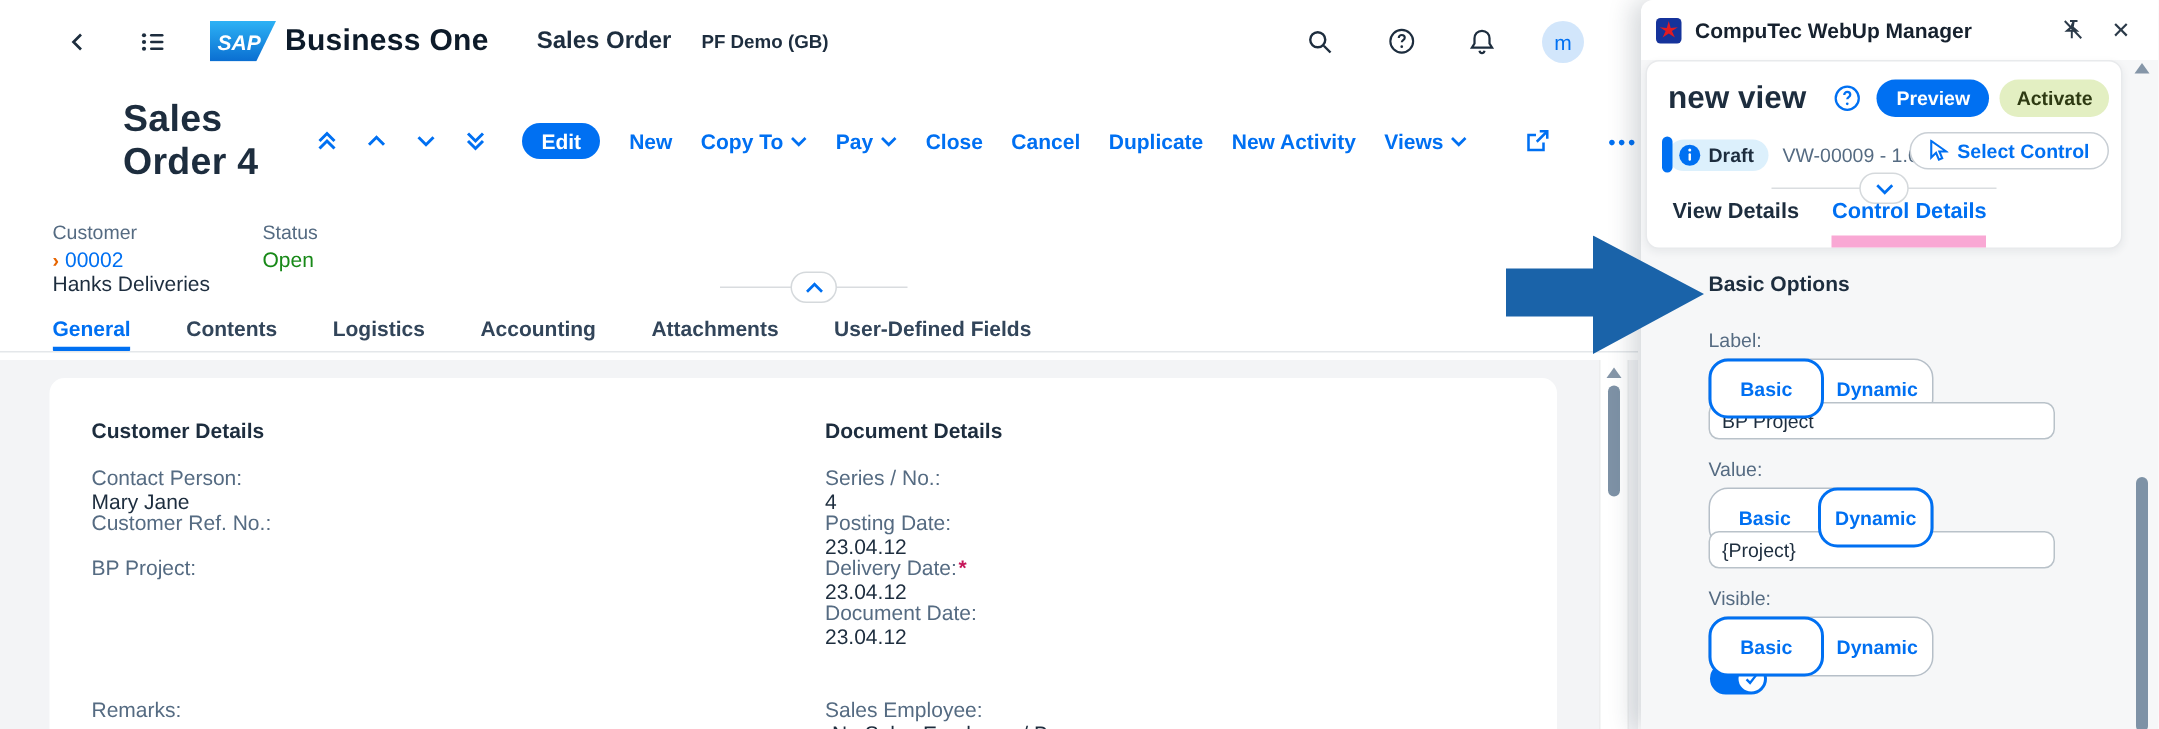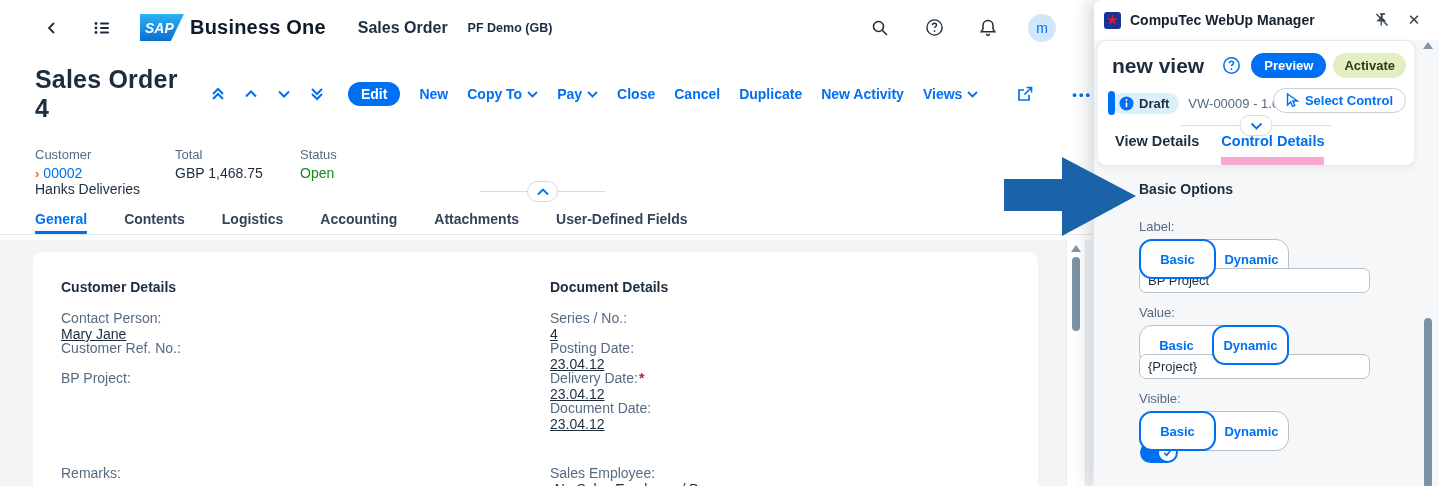--- a/index.html
+++ b/index.html
@@ -20,21 +20,21 @@
     font-size:14px; display:flex; align-items:center; padding-left:5px; margin-right:6px; }
   .product-name { font-size:20px; font-weight:700; color:#0d1b2a; letter-spacing:.2px; }
   .page-title { font-size:16px; font-weight:700; margin-left:32px; }
   .company { font-size:12.5px; font-weight:700; margin-left:20px; }
   .hdr-right { margin-left:auto; display:flex; align-items:center; gap:26px; }
   .avatar { width:28px; height:28px; border-radius:50%; background:#d2e6fb; color:#0070f2;
     font-size:14px; display:flex; align-items:center; justify-content:center; cursor:pointer; }
 
   
   .title-row { display:flex; align-items:center; padding:10px 0 6px 35px; }
-  .doc-title { font-size:25px; font-weight:800; color:#1d2d3e; letter-spacing:.2px; }
+  .doc-title { font-size:25px; font-weight:800; color:#1d2d3e; letter-spacing:.2px;margin-left:47px; }
   .nav-group { display:flex; align-items:center; gap:15px; margin-left:22px; margin-right:22px; }
   .nav-btn { width:18px; height:18px; display:flex; align-items:center; justify-content:center; color:#0070f2; cursor:pointer; }
   .btn-primary { background:#0070f2; color:#fff; font-size:14px; font-weight:600; border:none;
     border-radius:14px; padding:4px 13px; cursor:pointer; }
   .link-btn { color:#0070f2; font-size:14px; font-weight:600; background:none; border:none;
     cursor:pointer; display:flex; align-items:center; gap:5px; white-space:nowrap; }
   .title-row .gap { width:19px; flex:none; }
   .icon-link { color:#0070f2; cursor:pointer; display:flex; align-items:center; }
   .overflow-btn { color:#0070f2; font-size:13px; letter-spacing:2px; font-weight:700; cursor:pointer; }
 
@@ -64,21 +64,21 @@
 
   
   .content { position:absolute; left:0; top:240px; width:1092px; height:246px; background:#f3f4f6; }
   .card { position:absolute; left:33px; top:12px; width:1005px; height:240px; background:#fff; border-radius:10px 10px 0 0; }
   .col { position:absolute; top:0; }
   .col.c1 { left:28px; width:460px; }
   .col.c2 { left:517px; width:470px; }
   .sec-heading { position:absolute; top:27px; font-size:14px; font-weight:700; color:#1d2d3e; }
   .frow { position:absolute; display:flex; font-size:14px;flex-direction:column; }
   .flabel { width:155px; color:#556b82; flex:none; }
-  .fvalue { color:#1d2d3e;text-decoration:underline; }
+  .fvalue { color:#1d2d3e; }
   .fvalue.w { width:175px; flex:none; }
   .req { color:#c6175a; font-weight:700; margin-left:1px; }
 
   
   .m-scroll { position:absolute; left:1066px; top:240px; width:20px; height:246px; background:#fff;
     border-left:1px solid #ecedee; border-right:1px solid #ecedee; }
   .scroll-up { position:absolute; left:4px; top:5px; width:0; height:0;
     border-left:5px solid transparent; border-right:5px solid transparent; border-bottom:7px solid #8596a8; cursor:pointer; }
   .m-thumb { position:absolute; left:5px; top:17px; width:8px; height:74px; background:#7e92a6; border-radius:4px; cursor:pointer; }
 
@@ -269,24 +269,20 @@
 
     <div class="summary-row">
       <div class="sum-col c1">
         <div class="sum-label">Customer</div>
         <div class="cust-link-row">
           <span class="nav-arrow">›</span>
           <a class="cust-link">00002</a>
         </div>
         <div class="sum-value">Hanks Deliveries</div>
       </div>
-      <div class="sum-col c2">
-        <div class="sum-label">Total</div>
-        <div class="sum-value">GBP 1,468.75</div>
-      </div>
       <div class="sum-col">
         <div class="sum-label">Status</div>
         <div class="sum-value status-open">Open</div>
       </div>
     </div>
 
     <div class="collapse-wrap">
       <div class="collapse-line"></div>
       <div class="collapse-pill">
         <svg width="12" height="8" viewBox="0 0 12 8" fill="none" stroke="#0070f2" stroke-width="1.8">

